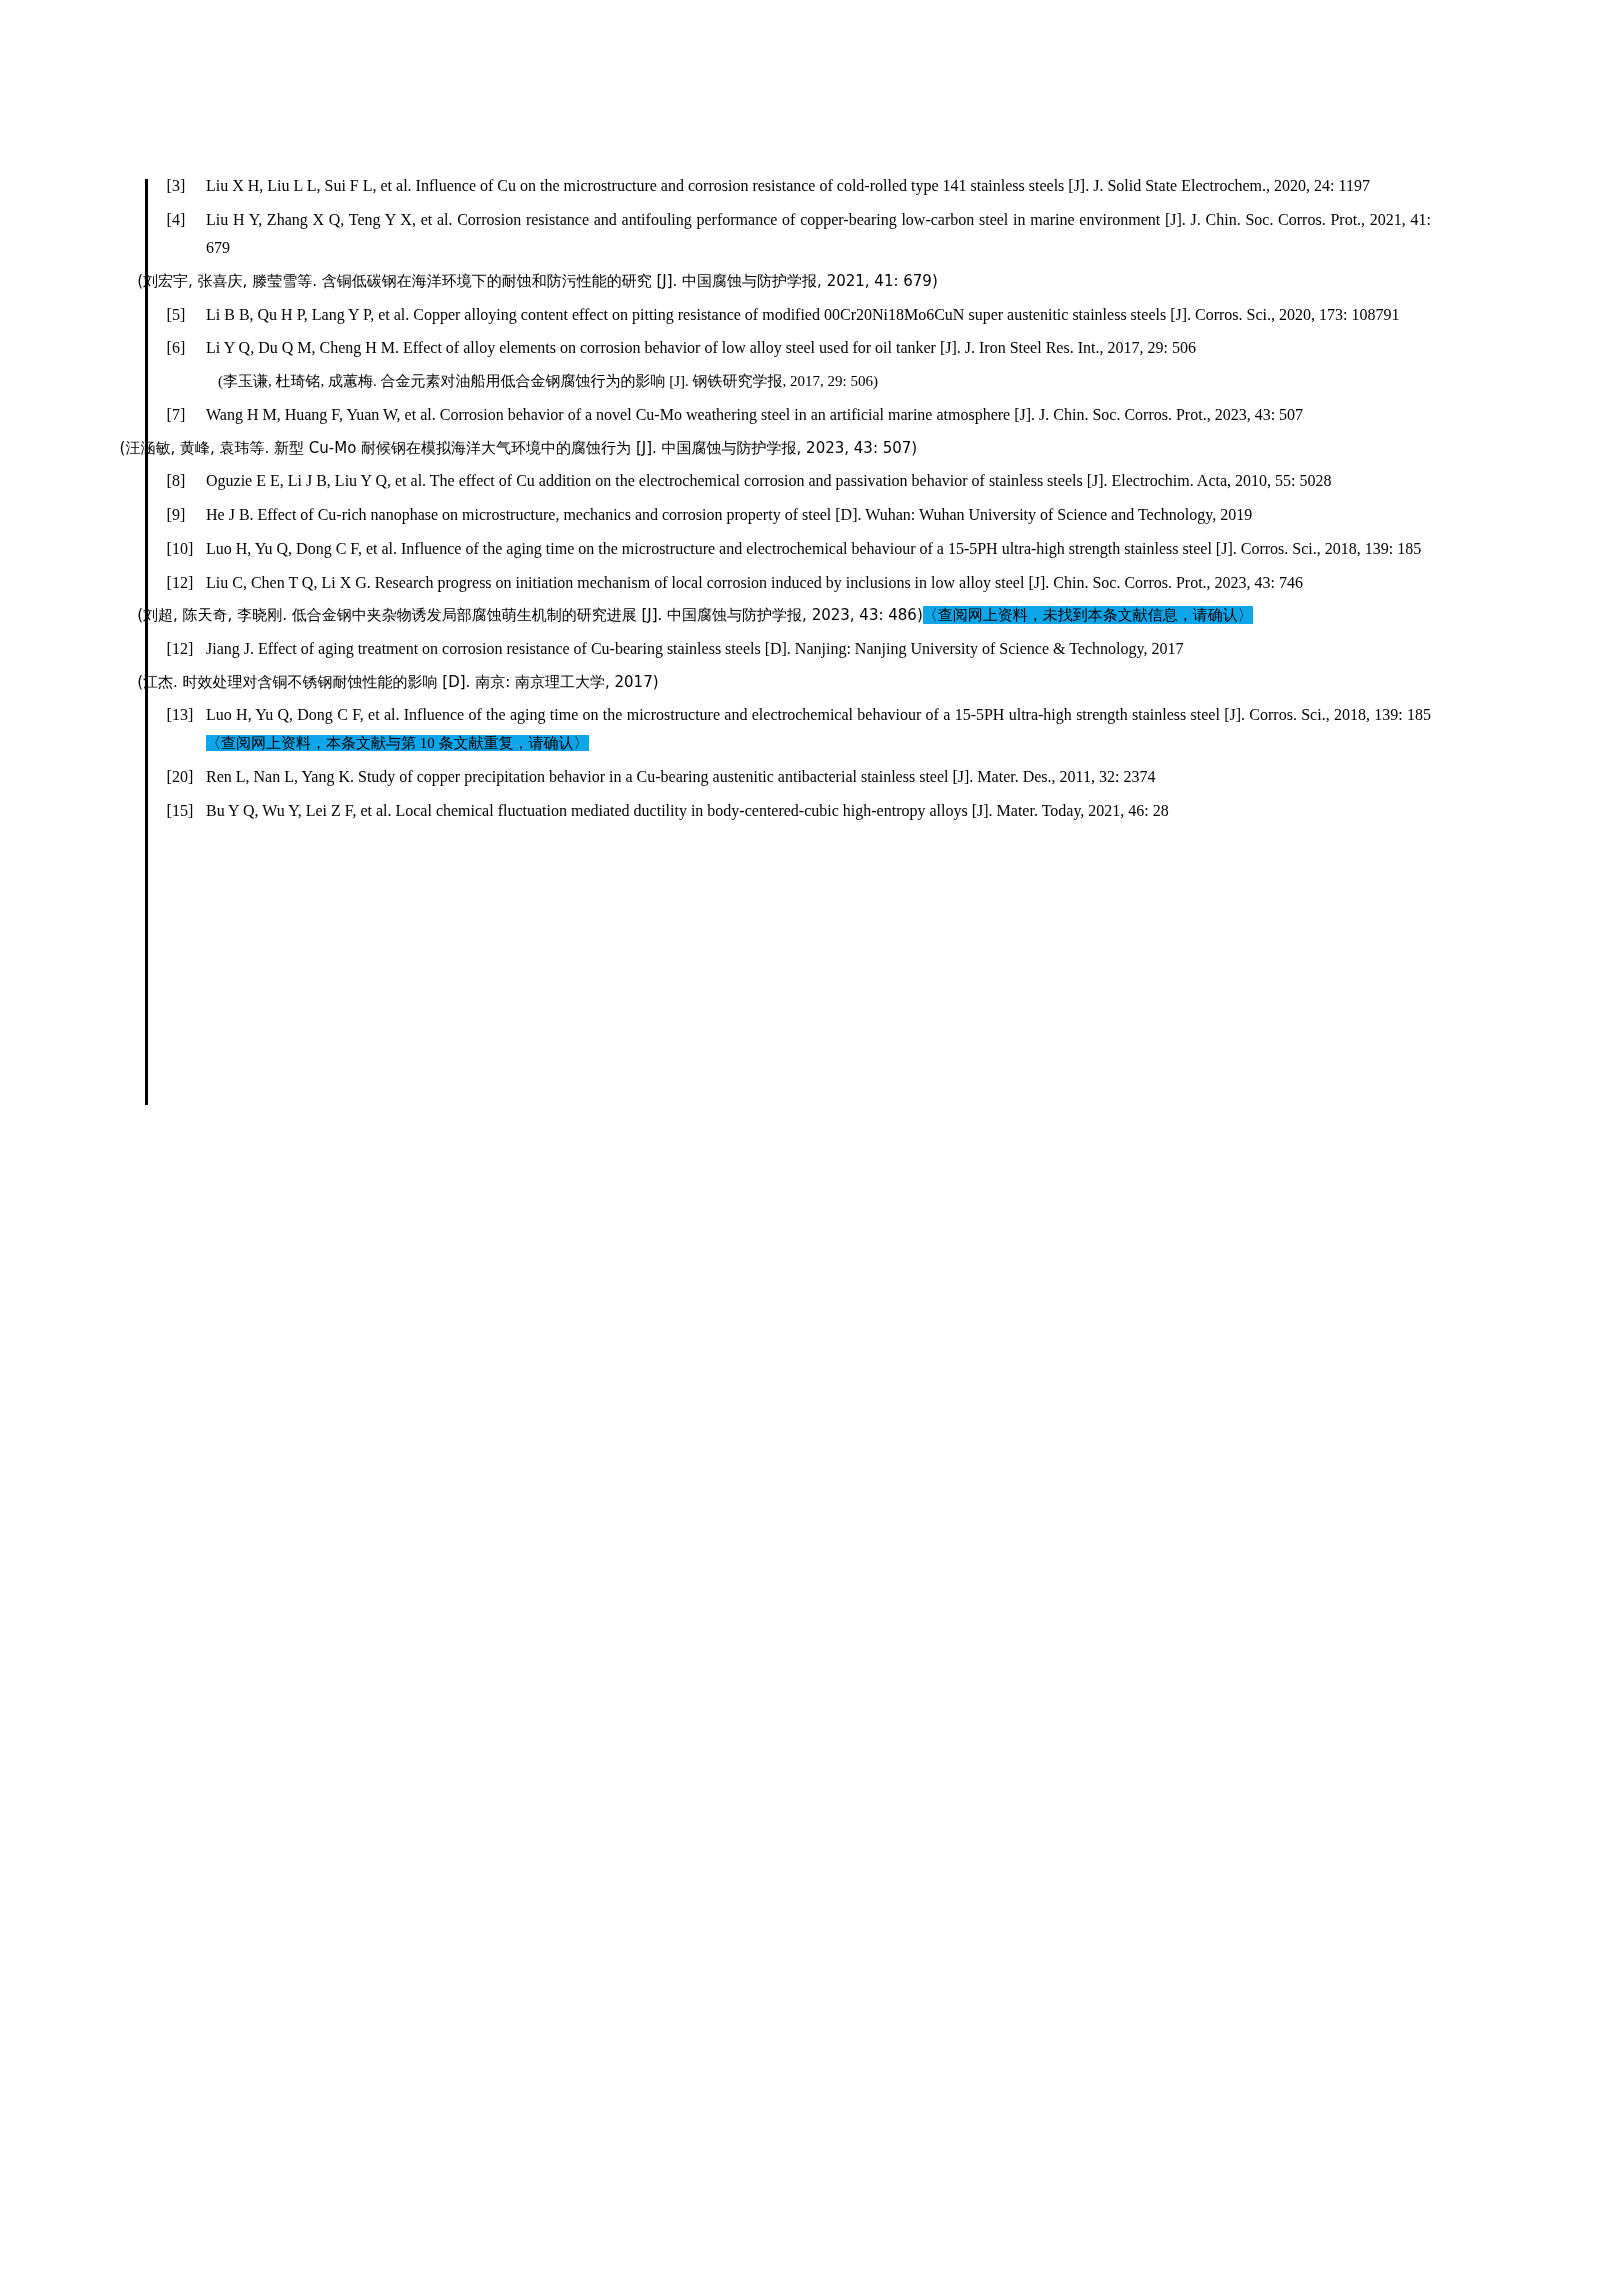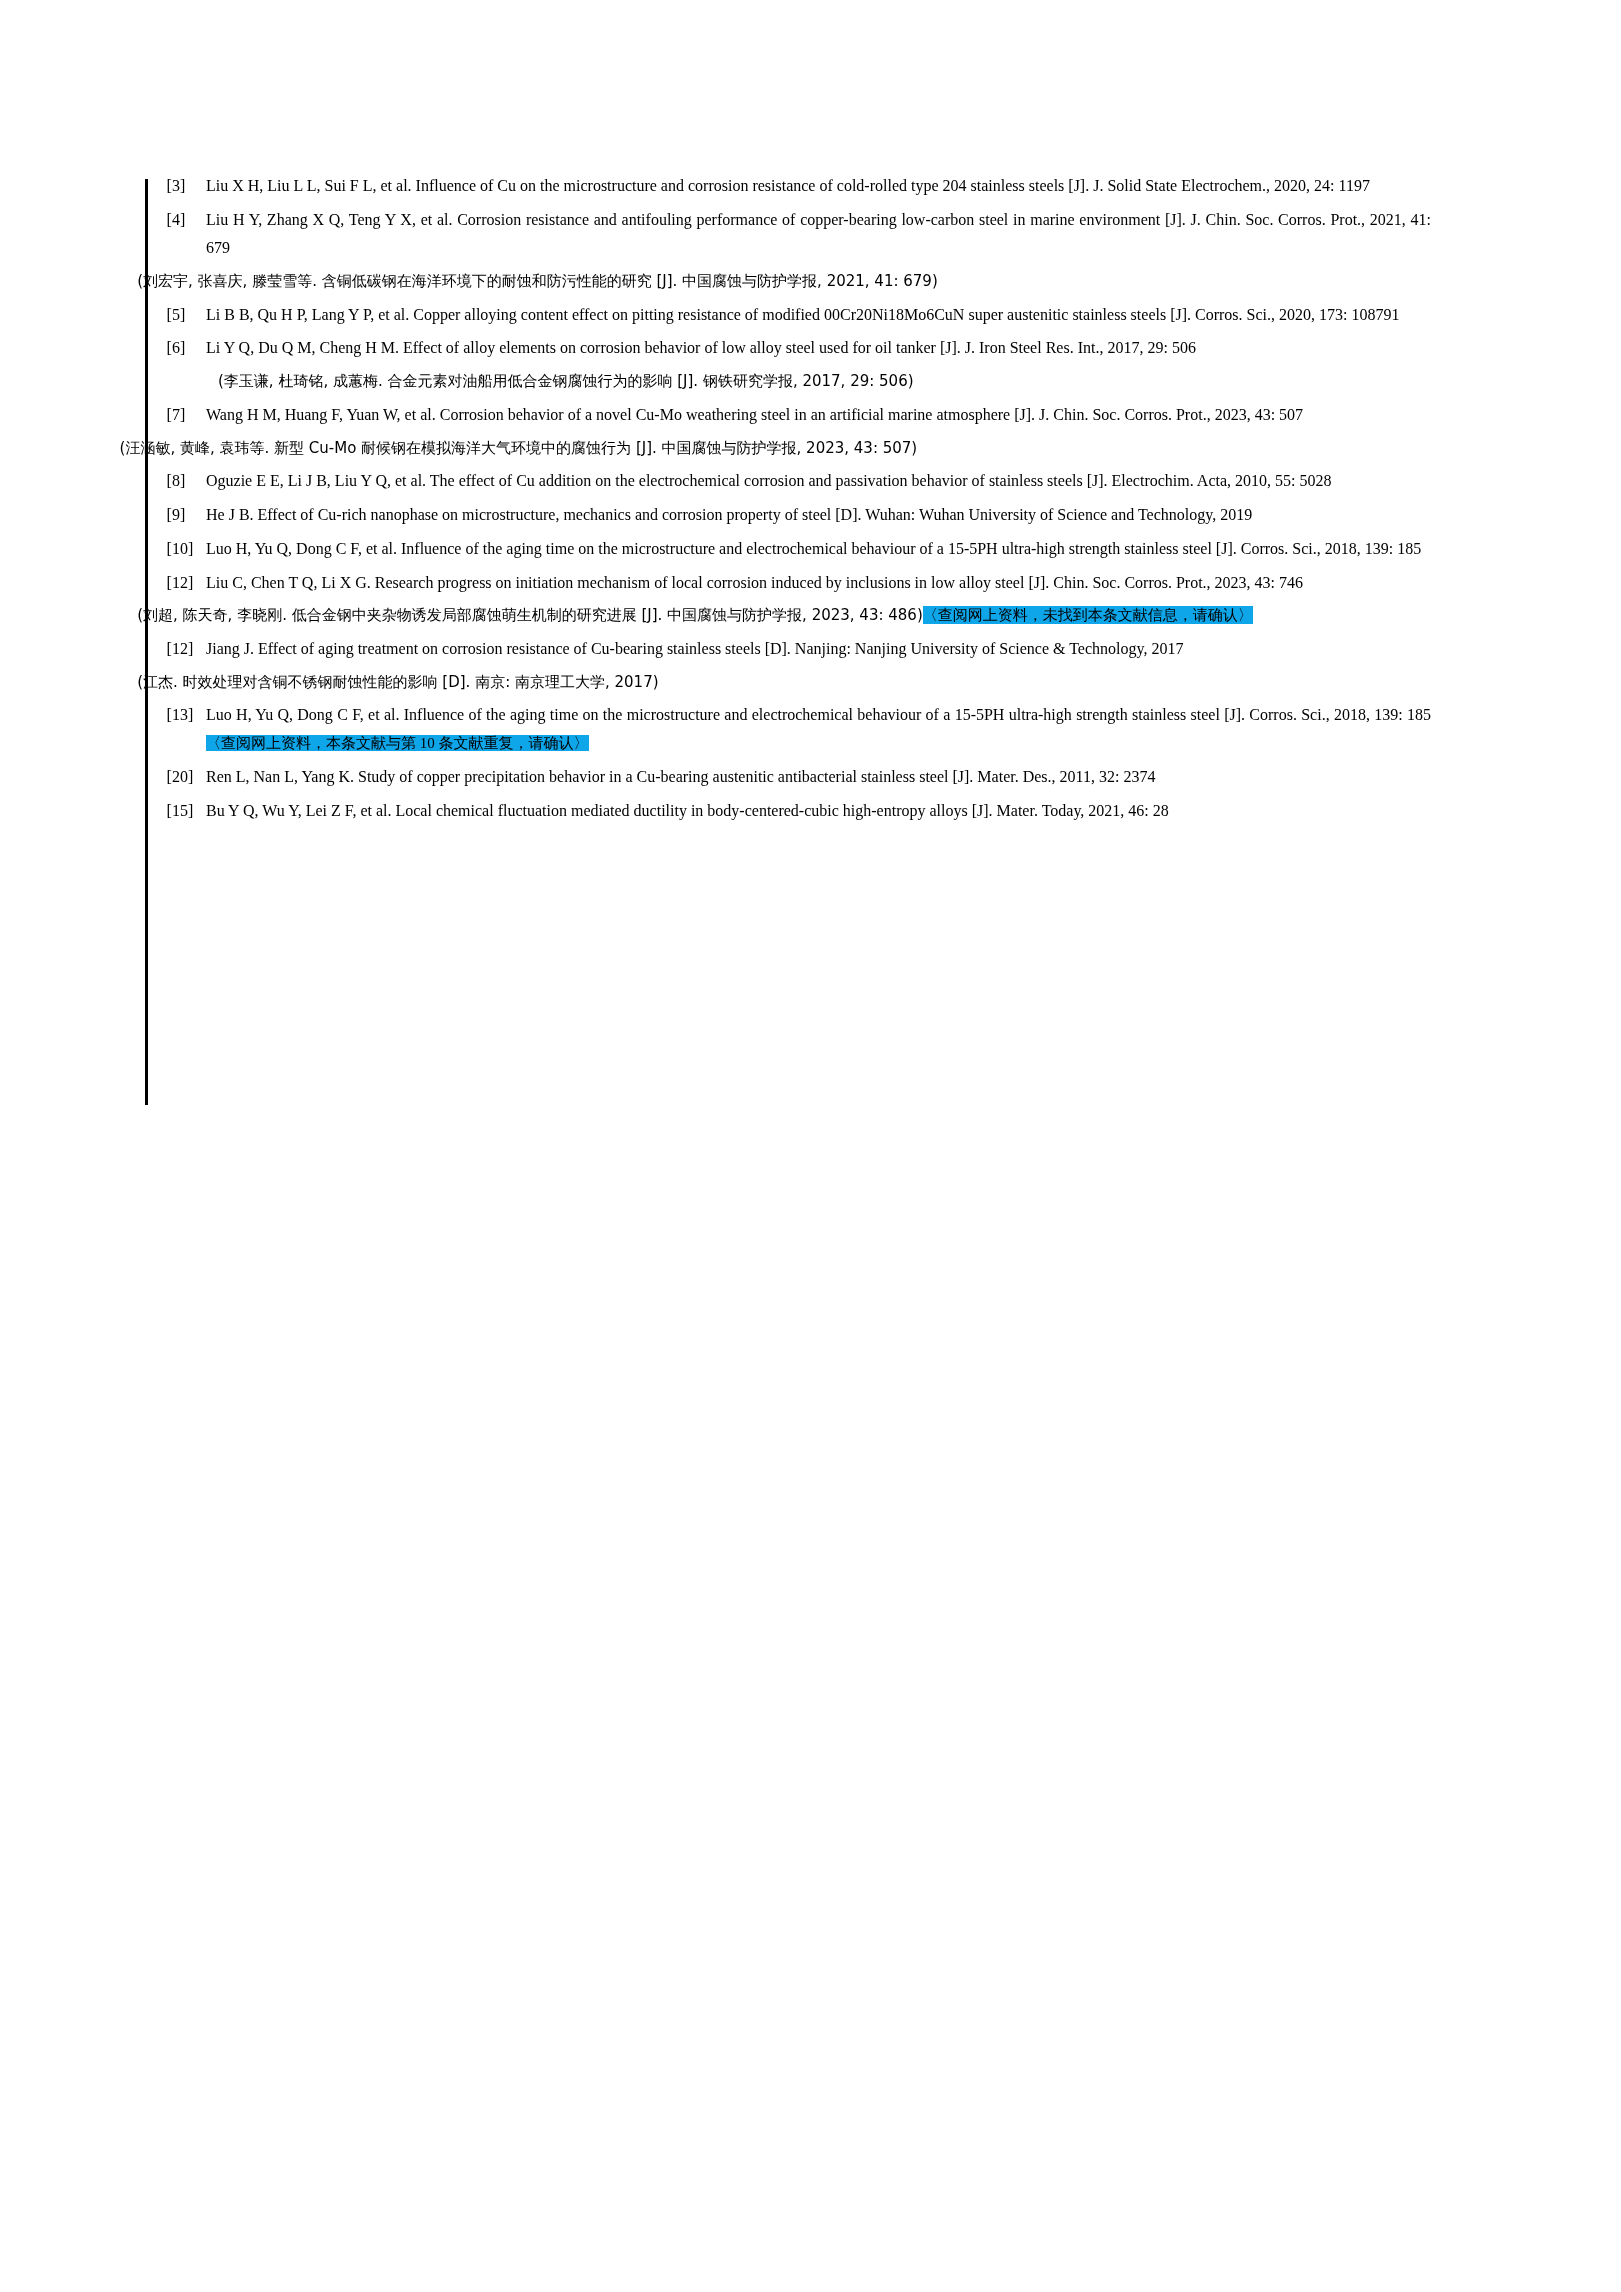--- a/index.html
+++ b/index.html
@@ -57,38 +57,39 @@
     font-family: "DejaVu Sans", "Liberation Sans", sans-serif;
     font-size: 15px;
     line-height: 1.8;
   }
   .ref.cn-out {
     padding-left: 0;
     margin-left: -9.8px;
   }
   .ref.cn-indent {
     padding-left: 71px;
+    font-family: Liberation Serif, serif;
   }
   .hl {
     background: #0ea5e9;
   }
   .spacer-bottom { height: 39px; }
 </style>
 </head>
 <body>
 
 <div class="page">
 
   <div class="change-bar"></div>
 
   <div class="content">
 
     <div class="ref">
       <span class="num">[3]</span>
-      <span>Liu X H, Liu L L, Sui F L, et al. Influence of Cu on the microstructure and corrosion resistance of cold-rolled type 204 stainless steels [J]. J. Solid State Electrochem., 2020, 24: 1197</span>
+      <span>Liu X H, Liu L L, Sui F L, et al. Influence of Cu on the microstructure and corrosion resistance of cold-rolled type 141 stainless steels [J]. J. Solid State Electrochem., 2020, 24: 1197</span>
     </div>
 
     <div class="ref">
       <span class="num">[4]</span>
       <span>Liu H Y, Zhang X Q, Teng Y X, et al. Corrosion resistance and antifouling performance of copper-bearing low-carbon steel in marine environment [J]. J. Chin. Soc. Corros. Prot., 2021, 41: 679</span>
     </div>
 
     <div class="ref cn cn-out">
       <span>(刘宏宇, 张喜庆, 滕莹雪等. 含铜低碳钢在海洋环境下的耐蚀和防污性能的研究 [J]. 中国腐蚀与防护学报, 2021, 41: 679)</span>
     </div>

